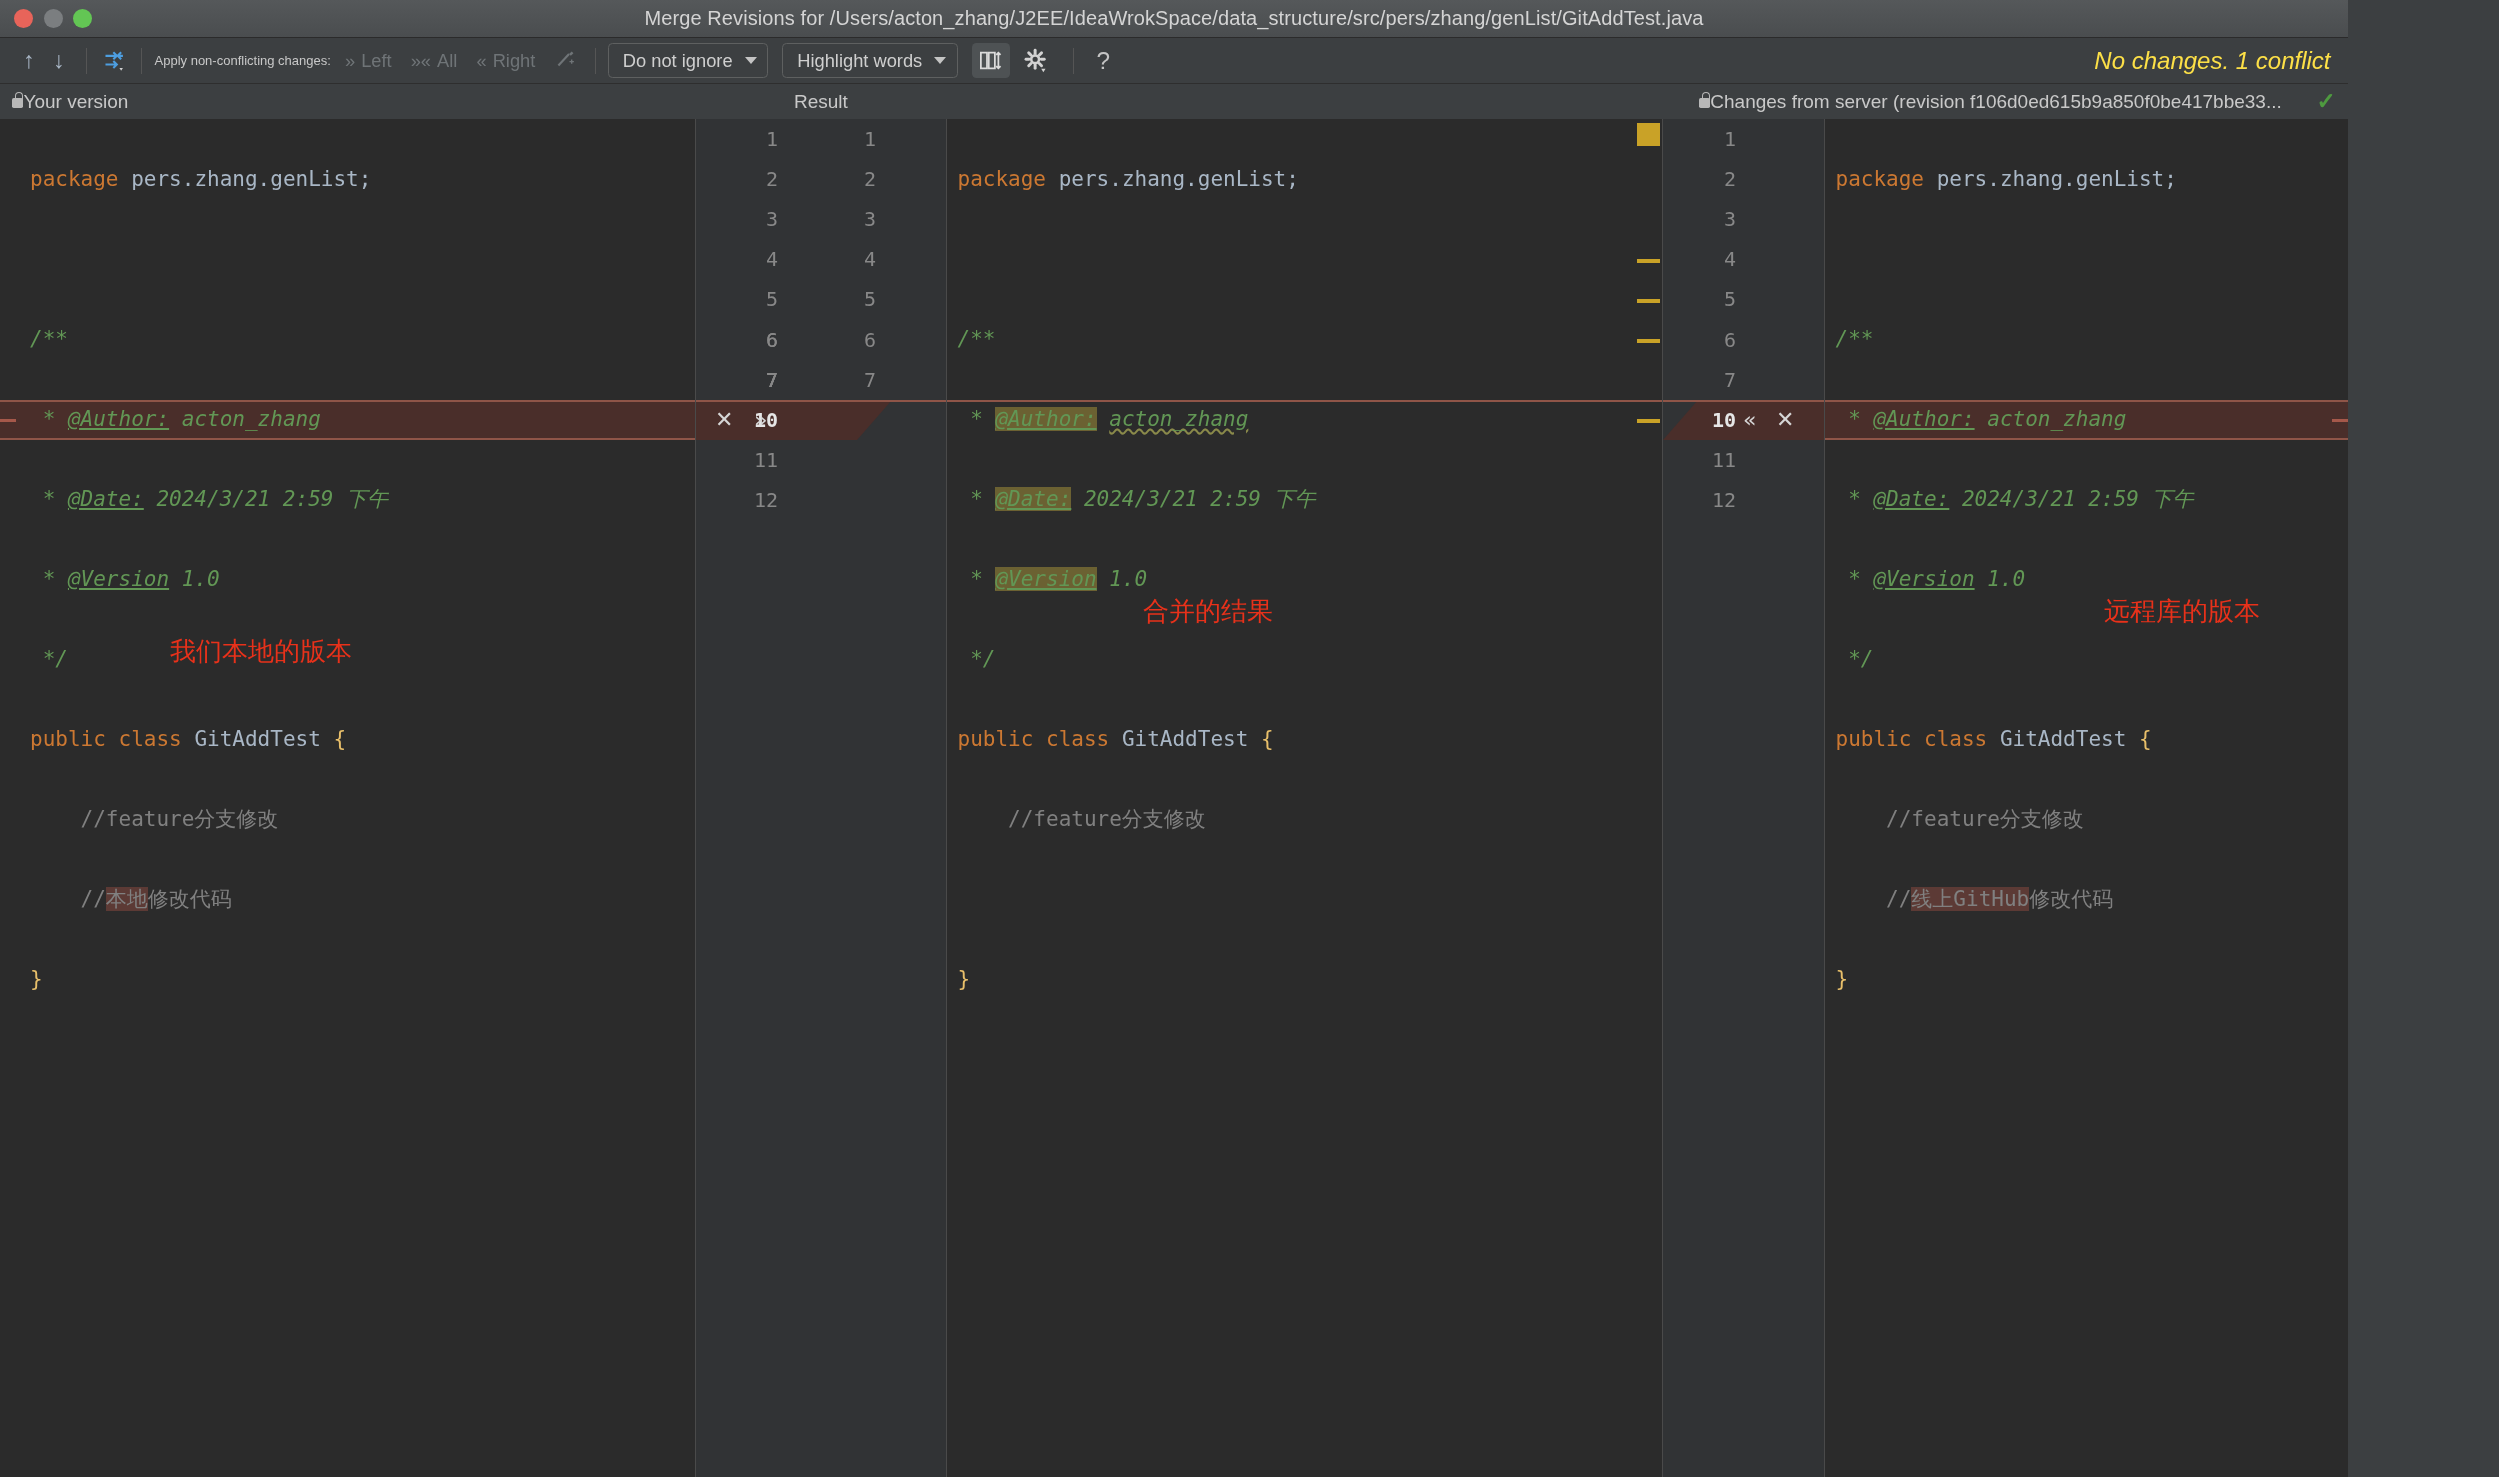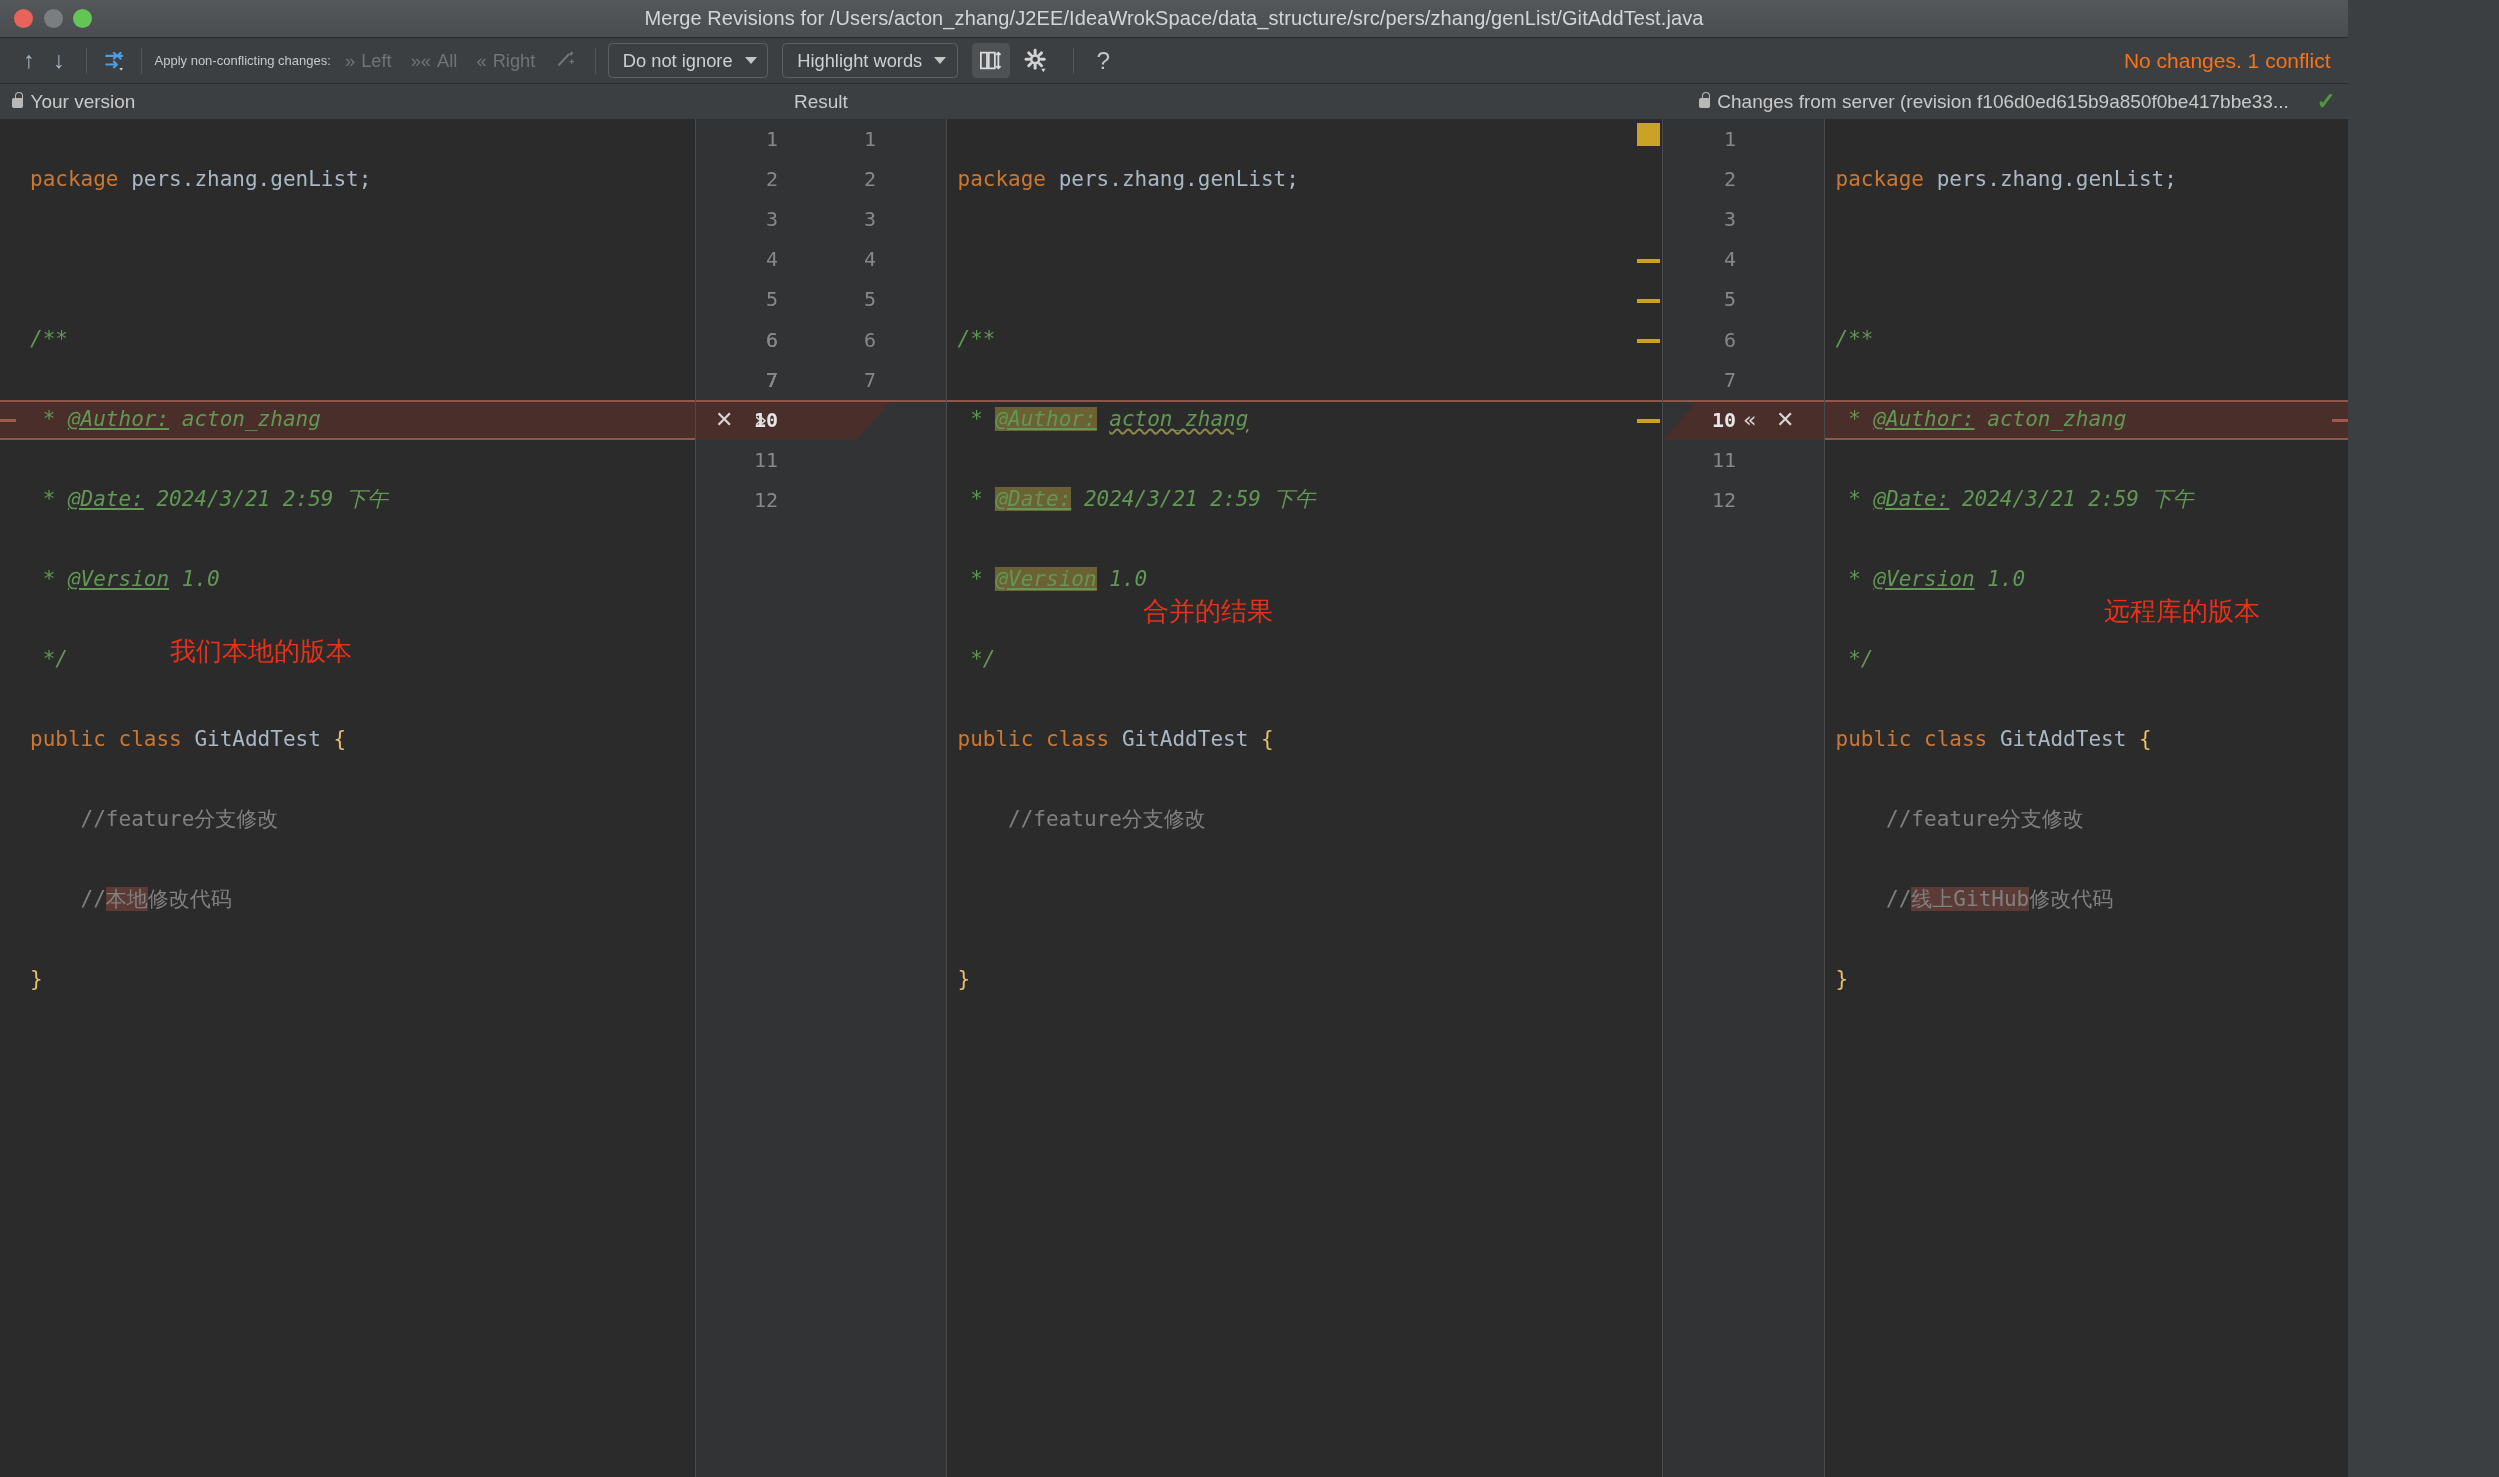--- a/index.html
+++ b/index.html
@@ -50,25 +50,25 @@
     display:flex;align-items:center;padding:0 10.5px 0 14px;gap:12.2px;margin-right:14px;
     font-size:18.3px;color:#cfcfcf;white-space:nowrap;
   }
   .caret{width:0;height:0;border-left:6.1px solid transparent;border-right:6.1px solid transparent;border-top:7px solid #c4c4c4;}
   .tb-toggle{
     width:38px;height:35px;background:#4e5254;border-radius:4.4px;
     display:flex;align-items:center;justify-content:center;margin-right:8.7px;
   }
   .tb-gear{width:35px;height:35px;display:flex;align-items:center;justify-content:center;margin-right:7px;}
   .tb-help{font-size:24.4px;color:#c4c4c4;width:35px;text-align:center;}
-  .tb-status{margin-left:auto;font-size:21px;color:#f97316;white-space:nowrap;padding-right:3.5px;}
+  .tb-status{margin-left:auto;font-size:24px;color:#fde047;white-space:nowrap;padding-right:3.5px;font-style:italic;}
 
   
   .paneheaders{height:35px;flex:0 0 35px;background:#3c3f41;display:flex;align-items:center;position:relative;}
-  .ph{display:flex;align-items:center;gap:7px;font-size:19px;color:#c9c9c9;white-space:nowrap;}
+  .ph{display:flex;align-items:center;gap:0;font-size:19px;color:#c9c9c9;white-space:nowrap;}
   .ph-left{position:absolute;left:12.2px;}
   .ph-mid{position:absolute;left:794px;}
   .ph-right{position:absolute;left:1699px;}
   .ph-check{position:absolute;right:12.2px;color:#4e9a3f;font-size:23px;font-weight:bold;}
   .lock{display:inline-block;width:11.3px;height:9.6px;background:#b8b8b8;border-radius:1.7px;position:relative;top:1.7px;}
   .lock:before{content:"";position:absolute;left:2.6px;top:-6.1px;width:6.1px;height:7px;border:1.7px solid #b8b8b8;border-bottom:none;border-radius:4.4px 4.4px 0 0;}
 
   
   .main{flex:1 1 auto;display:flex;position:relative;background:#2b2b2b;min-height:0;}
   .editor{position:relative;background:#2b2b2b;overflow:hidden;}

